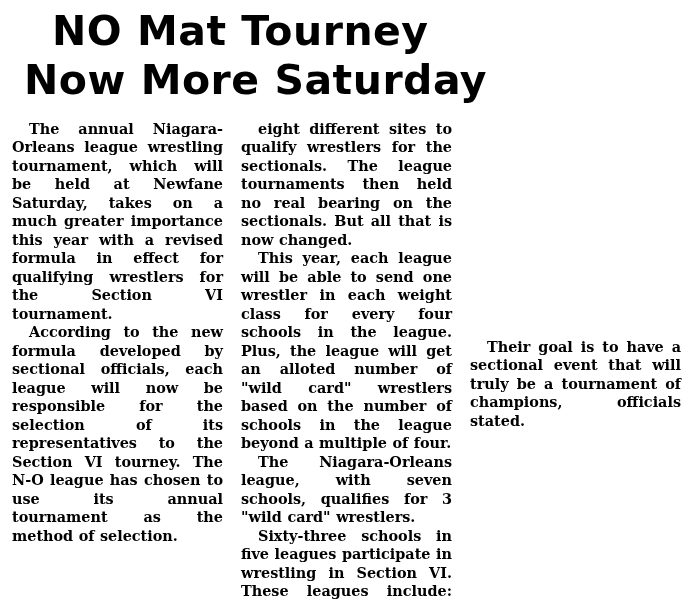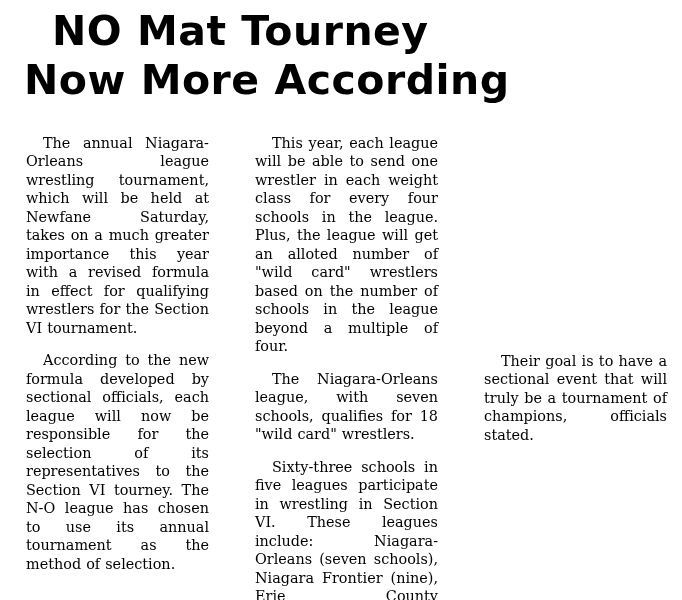--- a/index.html
+++ b/index.html
@@ -45,59 +45,60 @@
     margin-top: 12px;
     padding: 0 8px 0 12px;
     box-sizing: border-box;
     gap: 18px;
   }
   .col {
     width: 211px;
     flex: 0 0 211px;
   }
   .col p {
-    margin: 14px;
+    margin: 0;
     text-align: justify;
     text-justify: inter-word;
     font-family: "DejaVu Serif", serif;
-    font-weight: normal;
+    font-weight: bold;
     font-size: 14.4px;
     line-height: 1.285;
     text-indent: 17px;
     color: #000000;
     word-spacing: 0.5px;
   }
   .col p + p {
     margin-top: 0px;
   }
   .col.col3 {
     padding-top: 218px;
   }
 </style>
 </head>
 <body>
 
 <div class="page">
 
   <div class="headline">
     <div class="headline-line l1">NO Mat Tourney</div>
-    <div class="headline-line l2">Now More According</div>
+    <div class="headline-line l2">Now More Saturday</div>
   </div>
 
   <div class="columns">
 
     <div class="col col1">
       <p>The annual Niagara-Orleans league wrestling tournament, which will be held at Newfane Saturday, takes on a much greater importance this year with a revised formula in effect for qualifying wrestlers for the Section VI tournament.</p>
       <p>According to the new formula developed by sectional officials, each league will now be responsible for the selection of its representatives to the Section VI tourney. The N-O league has chosen to use its annual tournament as the method of selection.</p>
 
     </div>
 
     <div class="col col2">
+      <p>eight different sites to qualify wrestlers for the sectionals. The league tournaments then held no real bearing on the sectionals. But all that is now changed.</p>
       <p>This year, each league will be able to send one wrestler in each weight class for every four schools in the league. Plus, the league will get an alloted number of "wild card" wrestlers based on the number of schools in the league beyond a multiple of four.</p>
-      <p>The Niagara-Orleans league, with seven schools, qualifies for 18 "wild card" wrestlers.</p>
+      <p>The Niagara-Orleans league, with seven schools, qualifies for 3 "wild card" wrestlers.</p>
       <p>Sixty-three schools in five leagues participate in wrestling in Section VI. These leagues include: Niagara-Orleans (seven schools), Niagara Frontier (nine), Erie County Interscholastic (27), Southern Tier (16), and Tri-County</p>
     </div>
 
     <div class="col col3">
       <p>Their goal is to have a sectional event that will truly be a tournament of champions, officials stated.</p>
     </div>
 
   </div>
 
 </div>

